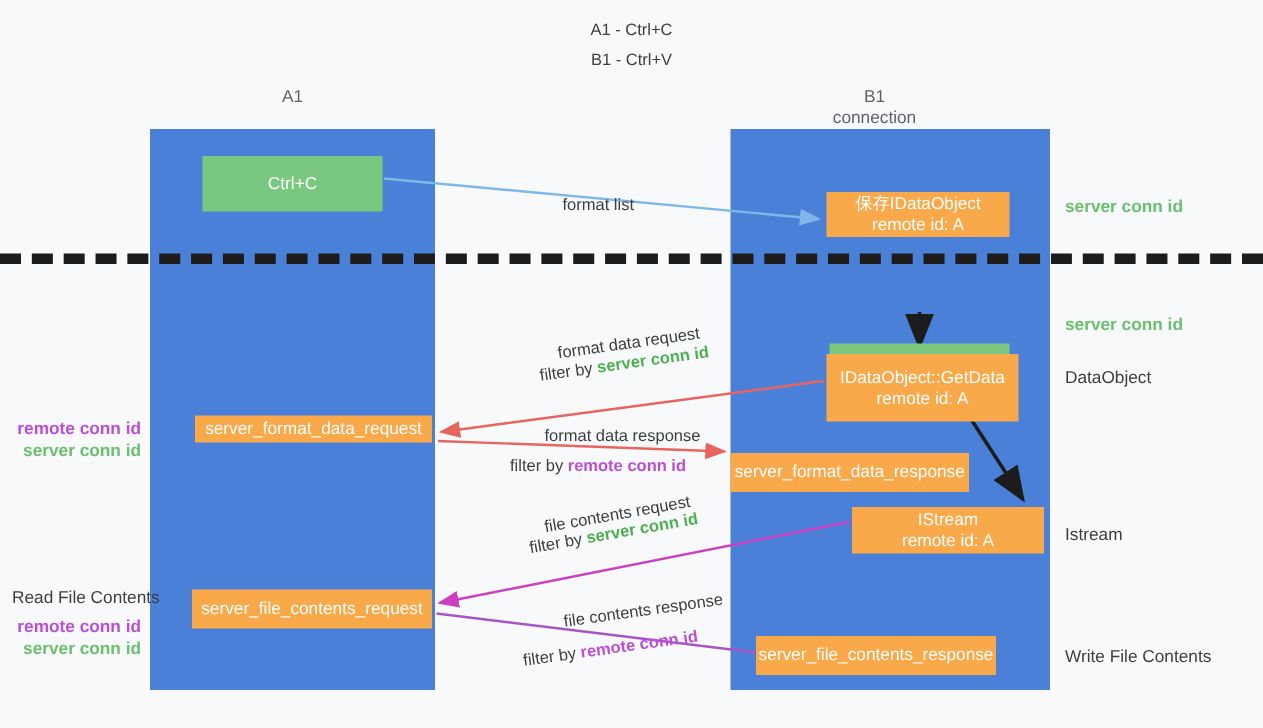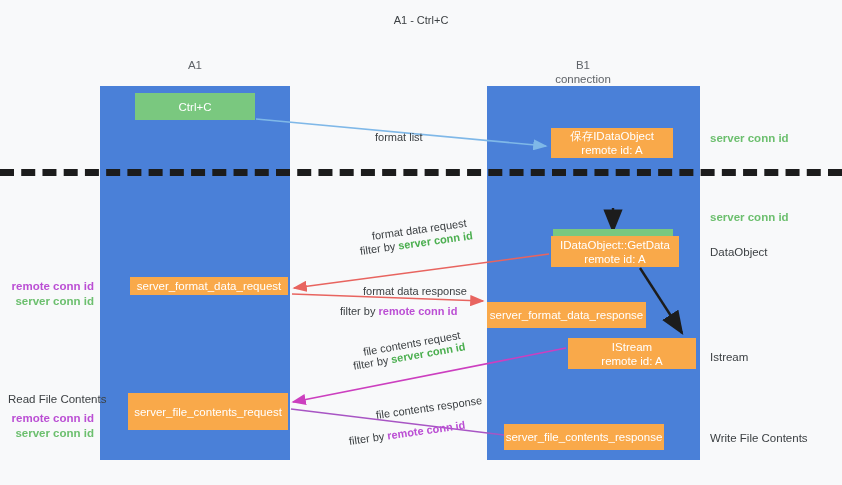--- a/index.html
+++ b/index.html
@@ -68,29 +68,29 @@
     text-align: center;
     color: #ffffff;
     font-size: 11.5px;
     line-height: 14px;
     padding: 2px 4px;
   }
   .node.green  { background: #7ac87f; }
   .node.orange { background: #f9a94a; }
 
   
-  #node-ctrl-c        { left: 135px; top: 93px; width: 120px; height: 27px; }
+  #node-ctrl-c        { left: 135px; top: 104px; width: 120px; height: 37px; }
   #node-save-idata    { left: 551px; top: 128px; width: 122px; height: 30px; }
   #node-ctrl-v        { left: 553px; top: 181px; width: 120px; height: 26px; margin-top: 48px; }
-  #node-getdata       { left: 551px; top: 236px; width: 128px; height: 31px; }
+  #node-getdata       { left: 551px; top: 236px; width: 128px; height: 45px; }
   #node-fmt-response  { left: 487px; top: 302px; width: 159px; height: 26px; }
   #node-istream       { left: 568px; top: 338px; width: 128px; height: 31px; }
   #node-file-response { left: 504px; top: 424px; width: 160px; height: 26px; }
   #node-fmt-request   { left: 130px; top: 277px; width: 158px; height: 18px; }
-  #node-file-request  { left: 128px; top: 393px; width: 160px; height: 37px; }
+  #node-file-request  { left: 128px; top: 393px; width: 160px; height: 26px; }
 
   
   .edge-label {
     font-size: 11px;
     line-height: 14px;
     color: #3c4043;
     white-space: nowrap;
   }
   .rot-up  { transform: rotate(-8deg); transform-origin: left top; }
   .rot-up2 { transform: rotate(-10deg); transform-origin: left top; }
@@ -124,20 +124,21 @@
   #note-left-2 { left: 8px;  top: 411px; text-align: right; width: 86px; }
 
   .purple-bold { color: #bb4fd4; font-weight: bold; }
   .green-bold  { color: #6cbf6e; font-weight: bold; }
 </style>
 </head>
 <body>
 
 <div class="abs" id="title">
   <div>A1 - Ctrl+C</div>
+  <div>B1 - Ctrl+V</div>
 </div>
 
 <div class="abs lane" id="lane-a1"></div>
 <div class="abs lane" id="lane-b1"></div>
 
 <div class="abs col-header" id="header-a1">
   <div>A1</div>
 </div>
 <div class="abs col-header" id="header-b1">
   <div>B1</div>

